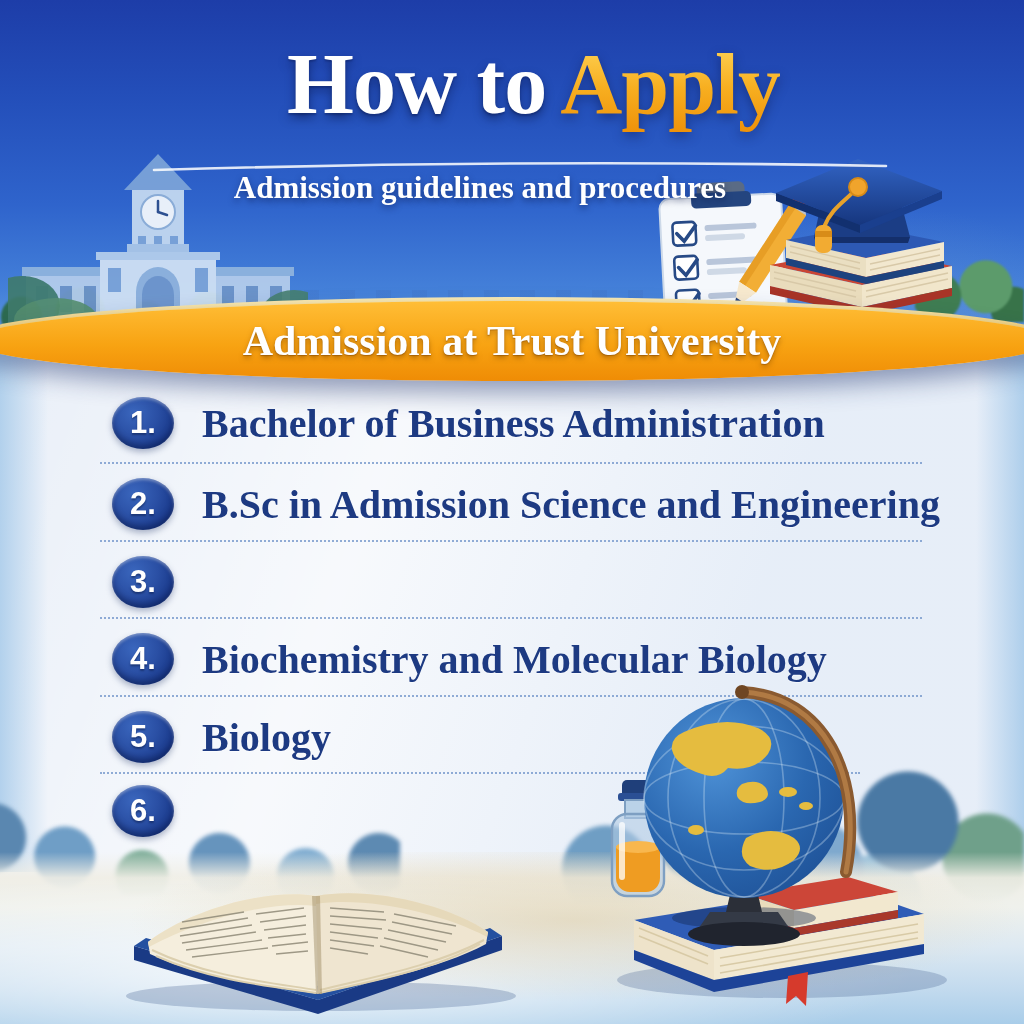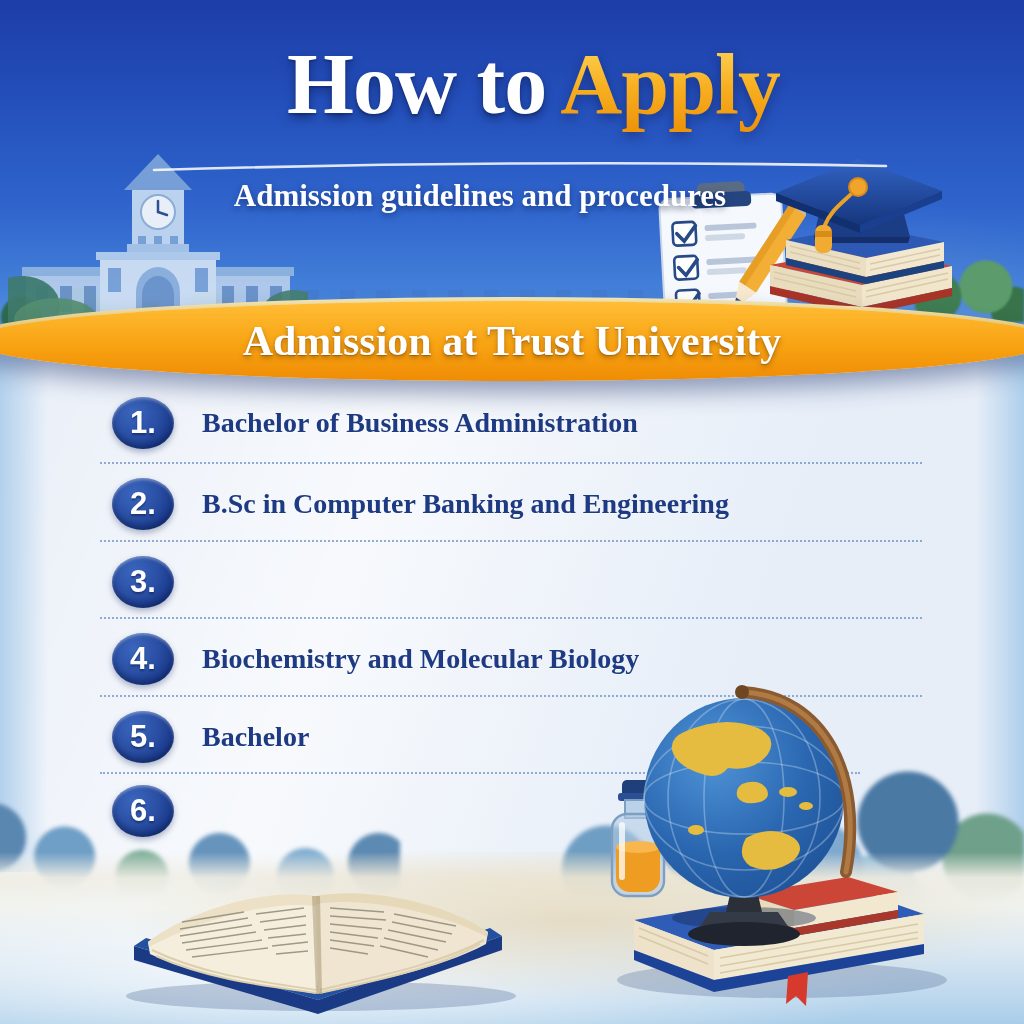--- a/index.html
+++ b/index.html
@@ -42,21 +42,21 @@
     font-weight:bold;font-size:86px;line-height:100px;letter-spacing:-1px;white-space:nowrap;
   }
   .t-white{color:#ffffff;text-shadow:0 5px 10px rgba(8,20,70,.5),0 2px 2px rgba(8,20,70,.35);}
   .t-gold{
     background:linear-gradient(180deg,#ffd85e 0%,#f7ae1f 55%,#ee920a 100%);
     -webkit-background-clip:text;background-clip:text;color:transparent;
     filter:drop-shadow(0 4px 6px rgba(8,20,70,.45));margin-left:14px;
   }
   .swoosh{position:absolute;left:150px;top:158px;width:740px;height:16px;z-index:3;}
   .subtitle{
-    position:absolute;left:0;top:178px;width:960px;text-align:center;z-index:3;
+    position:absolute;left:0;top:170px;width:960px;text-align:center;z-index:3;
     color:#ffffff;font-weight:bold;font-size:31px;
     text-shadow:0 3px 6px rgba(8,20,70,.5);
   }
   
   .banner{position:absolute;left:-30px;top:301px;width:1084px;height:80px;z-index:6;}
   .banner-back{
     position:absolute;left:0;right:0;top:-4px;bottom:2px;border-radius:50%;
     background:linear-gradient(180deg,#fdedb6 0%,#ecc25d 60%,#d99b23 100%);
   }
   .banner-ellipse{
@@ -82,21 +82,21 @@
   .programs{position:absolute;left:0;top:0;width:1024px;height:1024px;z-index:5;margin:0;padding:0;list-style:none;pointer-events:none;}
   .row{position:absolute;left:112px;height:54px;display:flex;align-items:center;}
   .num{
     flex:0 0 auto;width:62px;height:52px;border-radius:50%;margin-right:28px;
     background:radial-gradient(circle at 35% 30%,#3a66bd 0%,#2a4fa4 45%,#1a3a8c 75%,#142f74 100%);
     box-shadow:inset 0 2px 3px rgba(255,255,255,.35),inset 0 -4px 6px rgba(0,10,40,.35),0 3px 6px rgba(30,50,100,.35);
     display:flex;align-items:center;justify-content:center;
     color:#fff;font-family:"Liberation Sans",sans-serif;font-weight:bold;font-size:31px;
     text-shadow:0 2px 2px rgba(10,25,70,.5);
   }
-  .prog-label{color:#1d3a82;font-weight:bold;font-size:28px;white-space:nowrap;
+  .prog-label{color:#1d3a82;font-weight:bold;font-size:40px;white-space:nowrap;
     text-shadow:0 1px 0 rgba(255,255,255,.5);}
   .sep{position:absolute;left:100px;width:822px;height:0;z-index:4;
     border-top:2px dotted rgba(110,145,200,.75);}
   
   .trees-bl{
     position:absolute;left:-30px;top:766px;width:430px;height:130px;z-index:3;filter:blur(2px);
     background:
       radial-gradient(circle at 5% 55%,#5a87b0 0 34px,rgba(0,0,0,0) 35px),
       radial-gradient(circle at 22% 70%,#6f9ec6 0 30px,rgba(0,0,0,0) 31px),
       radial-gradient(circle at 40% 85%,#7fae9a 0 26px,rgba(0,0,0,0) 27px),
@@ -267,32 +267,32 @@
   <div class="sep" style="top:695px"></div>
   <div class="sep" style="top:772px;width:760px"></div>
 
   <ol class="programs">
     <li class="row" style="top:396px">
       <span class="num">1.</span>
       <span class="prog-label">Bachelor of Business Administration</span>
     </li>
     <li class="row" style="top:477px">
       <span class="num">2.</span>
-      <span class="prog-label">B.Sc in Computer Banking and Engineering</span>
+      <span class="prog-label">B.Sc in Admission Science and Engineering</span>
     </li>
     <li class="row" style="top:555px">
       <span class="num">3.</span>
     </li>
     <li class="row" style="top:632px">
       <span class="num">4.</span>
       <span class="prog-label">Biochemistry and Molecular Biology</span>
     </li>
     <li class="row" style="top:710px">
       <span class="num">5.</span>
-      <span class="prog-label">Bachelor</span>
+      <span class="prog-label">Biology</span>
     </li>
     <li class="row" style="top:784px">
       <span class="num">6.</span>
     </li>
   </ol>
 
   <div class="trees-bl"></div>
   <div class="trees-br"></div>
   <div class="desk"></div>
 

